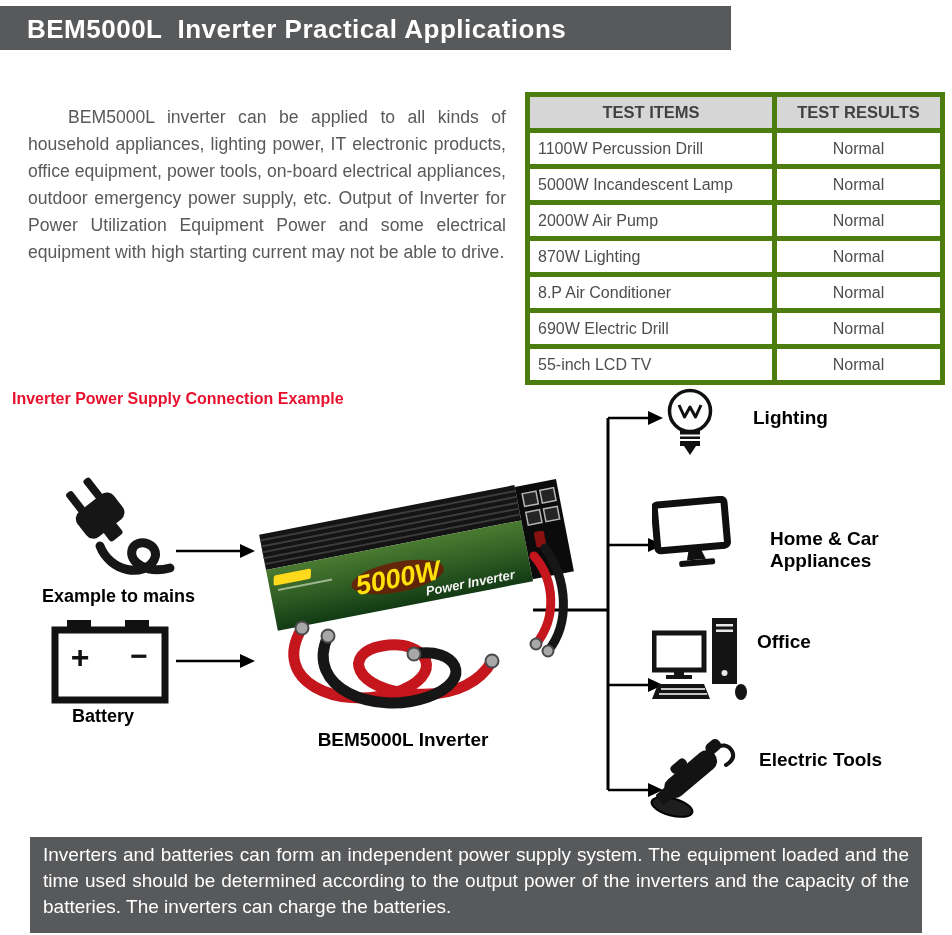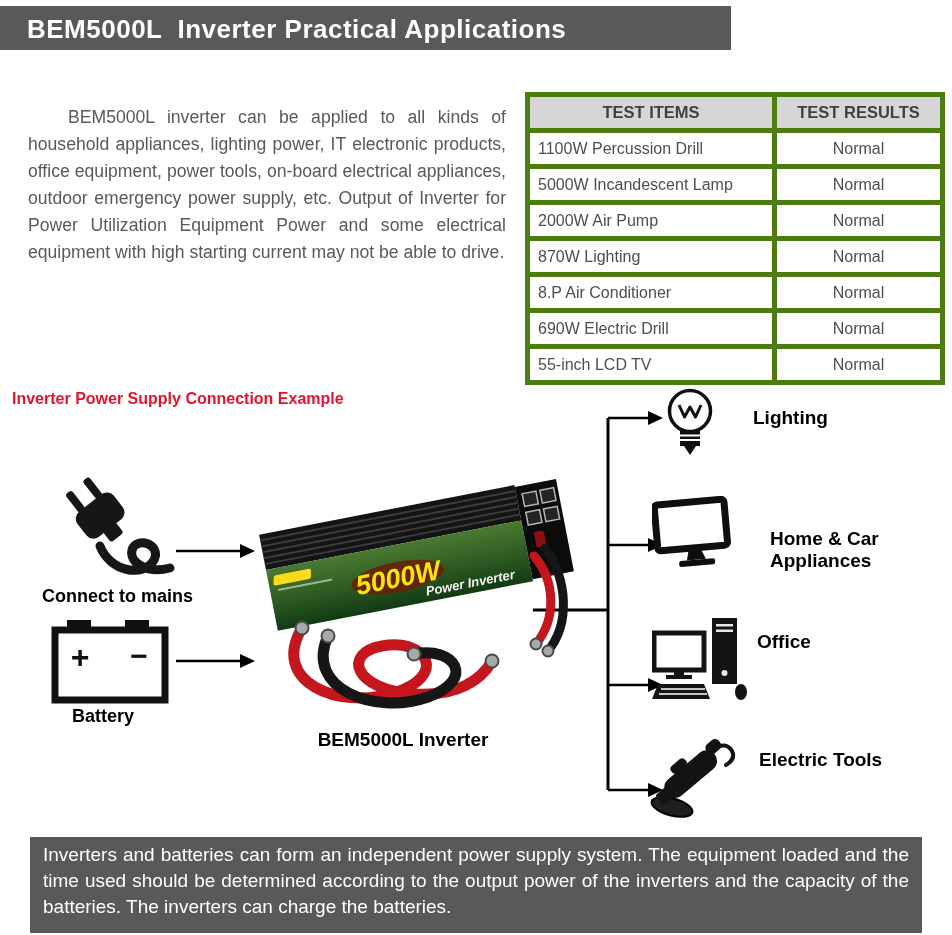--- a/index.html
+++ b/index.html
@@ -135,21 +135,21 @@
 
   <svg class="abs" style="left:52px;top:476px;" width="125" height="108" viewBox="0 0 125 108">
     <g transform="rotate(-38 45 42)" fill="#161616">
       <rect x="34" y="4" width="8" height="24" rx="3"></rect>
       <rect x="56" y="4" width="8" height="24" rx="3"></rect>
       <rect x="26" y="26" width="46" height="32" rx="9"></rect>
       <rect x="41" y="56" width="16" height="14" rx="3"></rect>
     </g>
     <path d="M48,70 C58,96 92,102 102,84 C110,68 84,60 80,74 C77,86 94,98 118,92" stroke="#161616" stroke-width="9" fill="none" stroke-linecap="round"></path>
   </svg>
-  <div class="lbl mains-lbl">Connect to mains</div>
+  <div class="lbl mains-lbl">Example to mains</div>
 
   <svg class="abs" style="left:50px;top:618px;" width="120" height="88" viewBox="0 0 120 88">
     <rect x="17" y="2" width="24" height="12" fill="#111"></rect>
     <rect x="75" y="2" width="24" height="12" fill="#111"></rect>
     <rect x="5" y="12" width="110" height="70" fill="#fff" stroke="#111" stroke-width="7"></rect>
     <text x="30" y="50" text-anchor="middle" font-size="32" font-weight="bold" fill="#111">+</text>
     <text x="89" y="48" text-anchor="middle" font-size="30" font-weight="bold" fill="#111">−</text>
   </svg>
   <div class="lbl battery-lbl">Battery</div>
 

